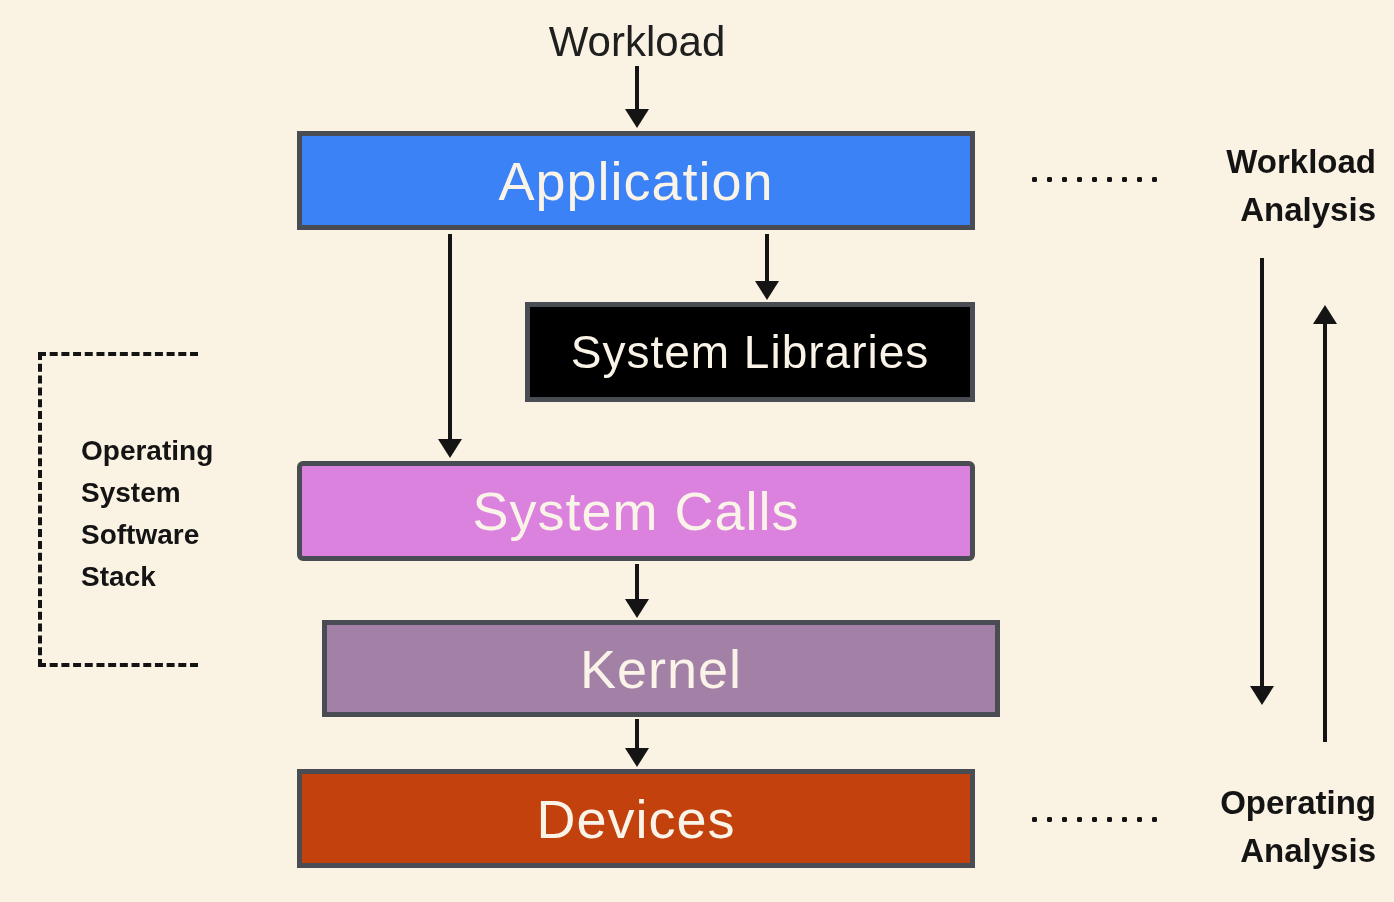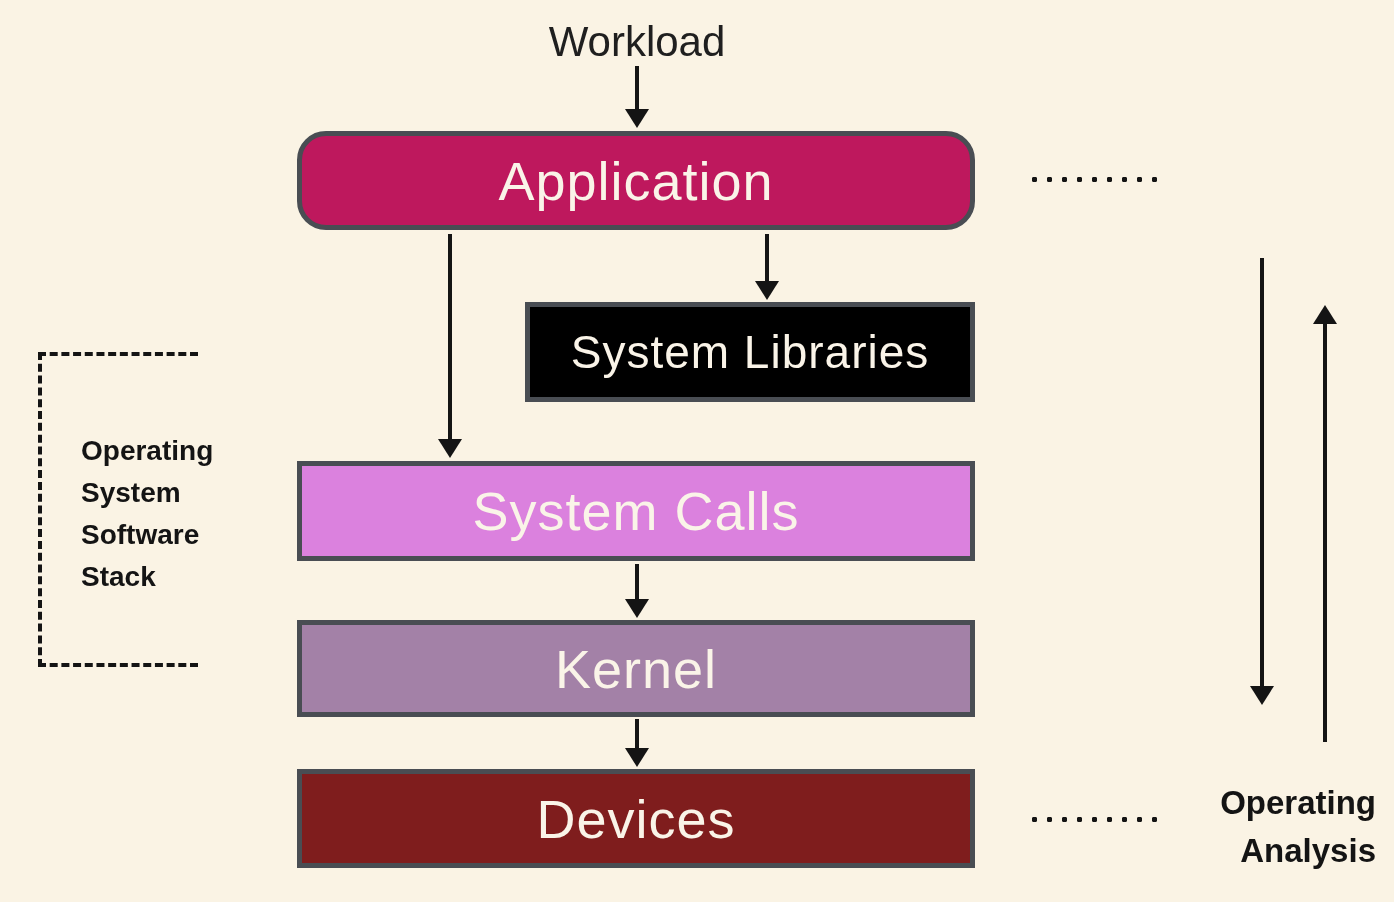--- a/index.html
+++ b/index.html
@@ -125,64 +125,65 @@
 
 <div class="canvas">
 
   <div class="workload-label">Workload</div>
 
   <div class="v-arrow arrow-workload-app">
     <div class="shaft"></div>
     <div class="head-down"></div>
   </div>
 
-  <div class="node node-application" style="background-color: #be185d; border-radius: 29px;">
+  <div class="node node-application" style="background-color: #3b82f6;">
     <span class="node-label">Application</span>
   </div>
 
   <div class="v-arrow arrow-app-syslib">
     <div class="shaft"></div>
     <div class="head-down"></div>
   </div>
 
   <div class="v-arrow arrow-app-syscalls">
     <div class="shaft"></div>
     <div class="head-down"></div>
   </div>
 
   <div class="node node-syslib" style="background-color: #000000;">
     <span class="node-label">System Libraries</span>
   </div>
 
-  <div class="node node-syscalls" style="background-color: rgb(219, 129, 222);">
+  <div class="node node-syscalls" style="background-color: rgb(219, 129, 222); border-radius: 6px;">
     <span class="node-label">System Calls</span>
   </div>
 
   <div class="v-arrow arrow-syscalls-kernel">
     <div class="shaft"></div>
     <div class="head-down"></div>
   </div>
 
-  <div class="node node-kernel" style="background-color: rgb(163, 129, 167);">
+  <div class="node node-kernel" style="background-color: rgb(163, 129, 167); margin-left: 25px;">
     <span class="node-label">Kernel</span>
   </div>
 
   <div class="v-arrow arrow-kernel-devices">
     <div class="shaft"></div>
     <div class="head-down"></div>
   </div>
 
-  <div class="node node-devices" style="background-color: #7f1d1d;">
+  <div class="node node-devices" style="background-color: #c2410c;">
     <span class="node-label">Devices</span>
   </div>
 
   <div class="os-bracket"></div>
   <div class="annotation os-stack-label">Operating System Software Stack</div>
 
   <div class="dotted-leader leader-workload"></div>
+  <div class="annotation workload-analysis">Workload Analysis</div>
 
   <div class="v-arrow arrow-analysis-down">
     <div class="shaft"></div>
     <div class="head-down"></div>
   </div>
 
   <div class="v-arrow arrow-analysis-up">
     <div class="head-up"></div>
     <div class="shaft"></div>
   </div>

